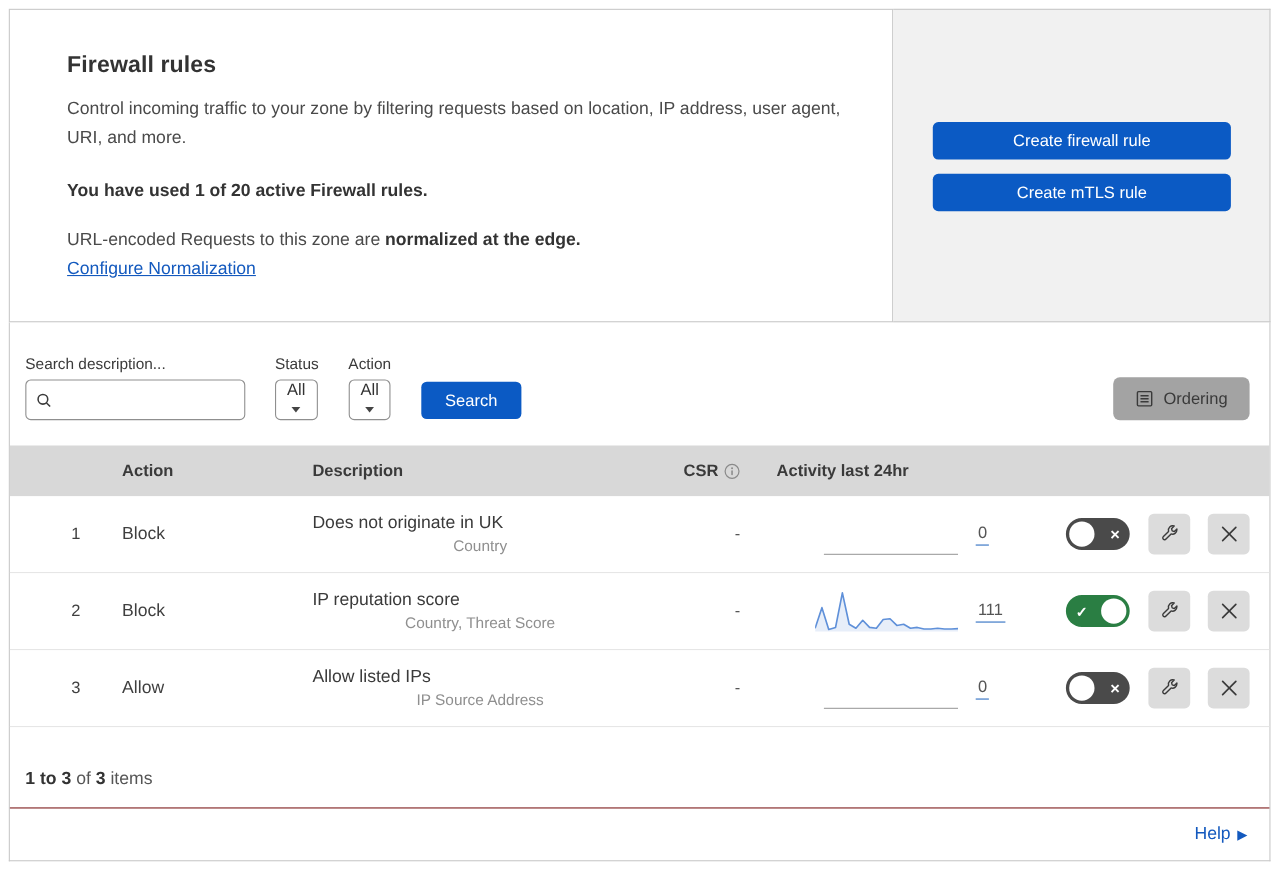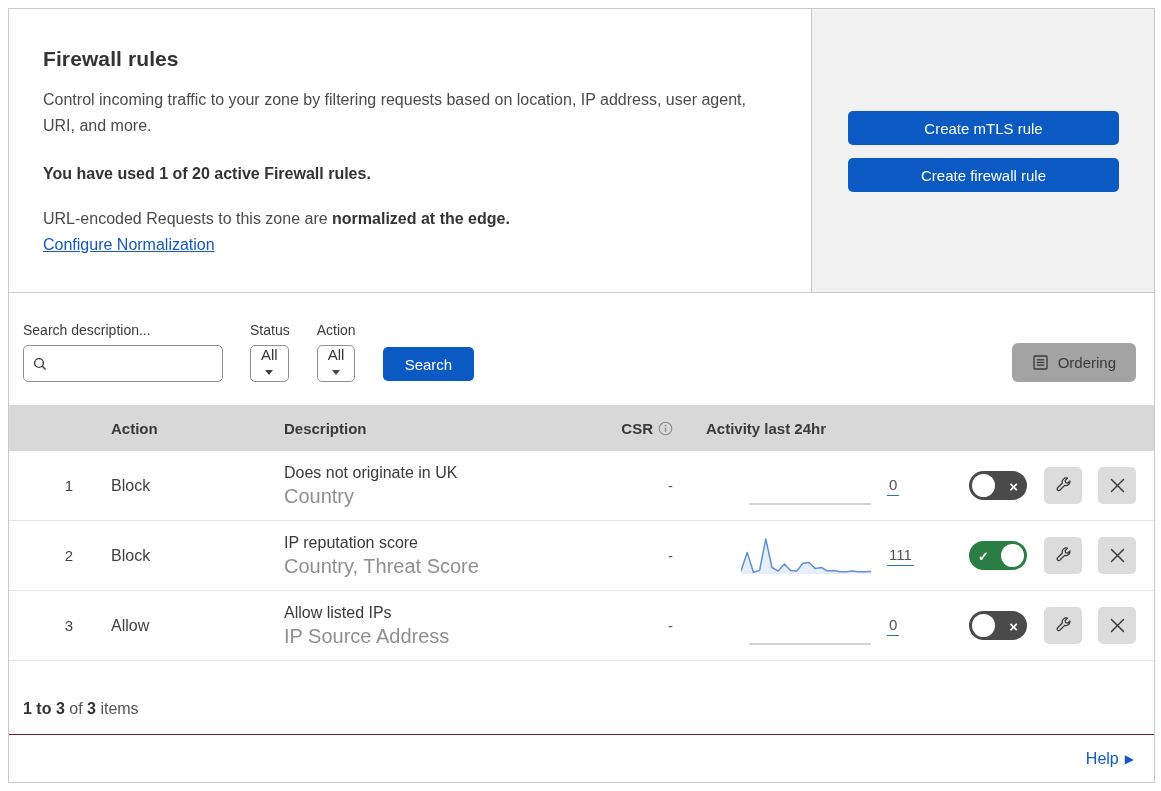--- a/index.html
+++ b/index.html
@@ -13,21 +13,21 @@
   }
   :root{
     --blue:#0b5ac4; --link:#1359be; --green:#2a7e43; --toggle-off:#4a4a4a;
     --spark:#5f90d9;
   }
   
   .top-section{ display:flex; width:1147px; height:285px; }
   .intro-card{
     width:804px; background:#fff;
     border:1px solid #c9c9c9;
-    padding:38px 40px 0 34px;
+    padding:38px 40px 0 52px;
   }
   .intro-title{ font-size:21px; font-weight:700; color:#333; margin-bottom:16px; letter-spacing:.1px;}
   .intro-desc{ font-size:16px; color:#4a4a4a; line-height:1.62; max-width:712px; margin-bottom:26px; }
   .intro-usage{ font-size:16px; font-weight:700; color:#333; margin-bottom:27px; }
   .intro-norm{ font-size:16px; color:#4a4a4a; margin-bottom:8px; }
   .intro-norm b{ color:#333; }
   .intro-link{ font-size:16px; color:var(--link); text-decoration:underline; cursor:pointer; display:inline-block;}
   .actions-panel{
     flex:1; background:#f1f1f1;
     border:1px solid #c9c9c9; border-left:none;
@@ -82,21 +82,21 @@
   .tgrid{ display:grid; grid-template-columns:102px 173px 305px 92px 288px 185px; align-items:center; }
   .thead{
     background:#d8d8d8; height:46px; font-weight:700; font-size:15px; color:#3a3a3a;
   }
   .th-csr{ display:flex; justify-content:flex-end; align-items:center; gap:5px; padding-right:8px; }
   .th-activity{ padding-left:25px; }
   .trow{ height:70px; border-bottom:1px solid #e6e6e6; font-size:16px; }
   .c-num{ text-align:center; padding-left:18px; font-size:15px; color:#3f3f3f; }
   .c-action{ color:#3f3f3f; }
   .desc-main{ color:#3a3a3a; margin-bottom:3px; }
-  .desc-sub{ font-size:20px; color:#8f8f8f; }
+  .desc-sub{ font-size:14px; color:#8f8f8f;text-align:center; }
   .c-csr{ text-align:right; padding-right:8px; font-size:15px; color:#555; }
   .c-activity{ display:flex; align-items:center; padding-left:60px; }
   .spark{ width:130px; height:44px; display:inline-block; }
   .count-link{
     margin-left:16px; font-size:15px; color:#555; text-decoration:none;
     border-bottom:1.5px solid #2f6fc2; padding:0 2px 2px; cursor:pointer;
   }
   .c-controls{ display:flex; align-items:center; }
   .toggle{
     position:relative; width:58px; height:29px; border-radius:15px; border:none; cursor:pointer; flex:none;
@@ -130,22 +130,22 @@
 
 <div class="top-section">
   <div class="intro-card">
     <h1 class="intro-title">Firewall rules</h1>
     <p class="intro-desc">Control incoming traffic to your zone by filtering requests based on location, IP address, user agent, URI, and more.</p>
     <p class="intro-usage">You have used 1 of 20 active Firewall rules.</p>
     <p class="intro-norm"><span>URL-encoded Requests to this zone are </span><b>normalized at the edge.</b></p>
     <a class="intro-link">Configure Normalization</a>
   </div>
   <div class="actions-panel">
+    <button class="btn-primary">Create firewall rule</button>
     <button class="btn-primary">Create mTLS rule</button>
-    <button class="btn-primary">Create firewall rule</button>
   </div>
 </div>
 
 <div class="main-card">
 
   <div class="filter-bar">
     <div class="filter-group">
       <span class="filter-label">Search description...</span>
       <div class="search-box">
         <svg width="16" height="16" viewBox="0 0 16 16" fill="none" stroke="#3a3a3a" stroke-width="1.4">

